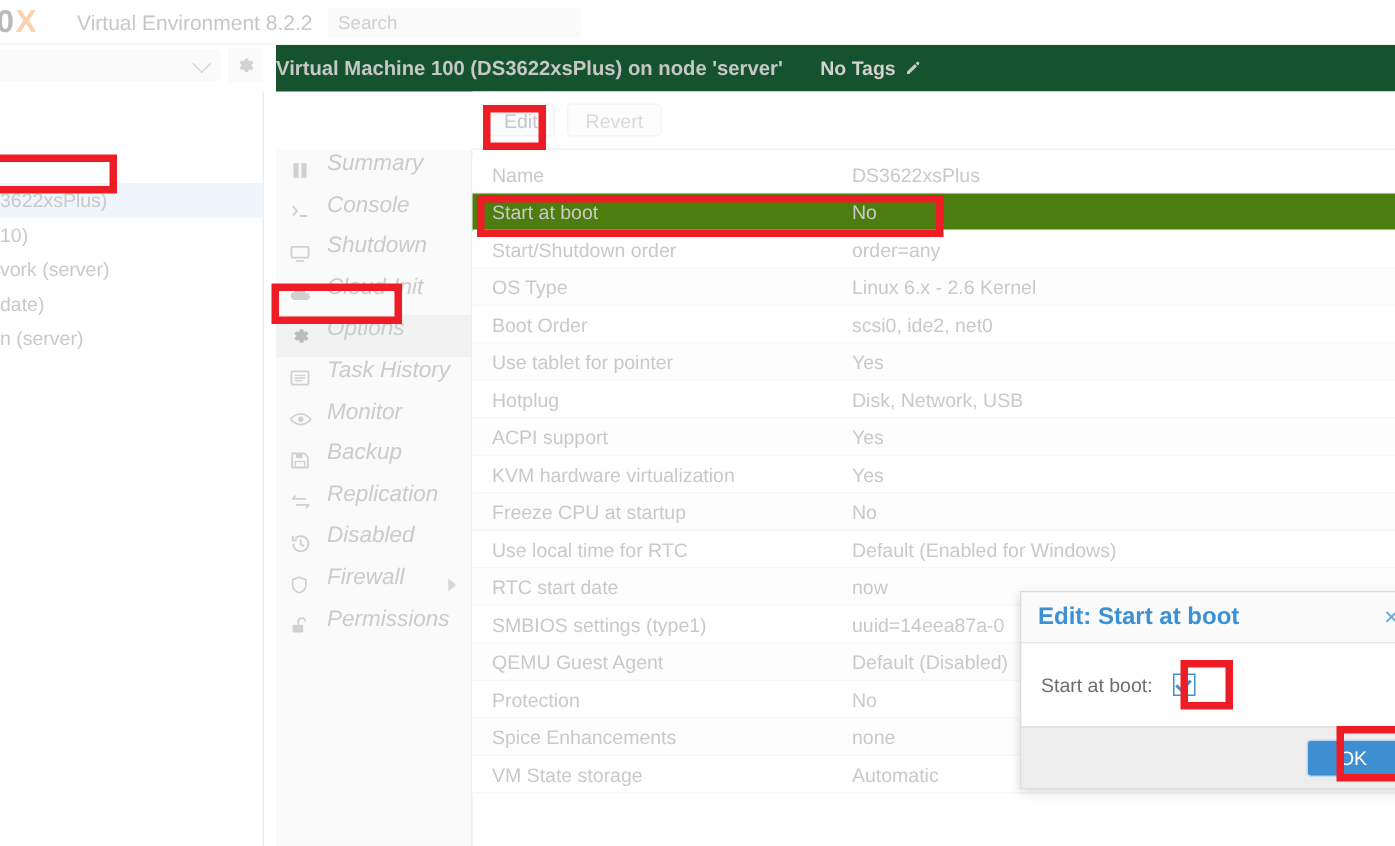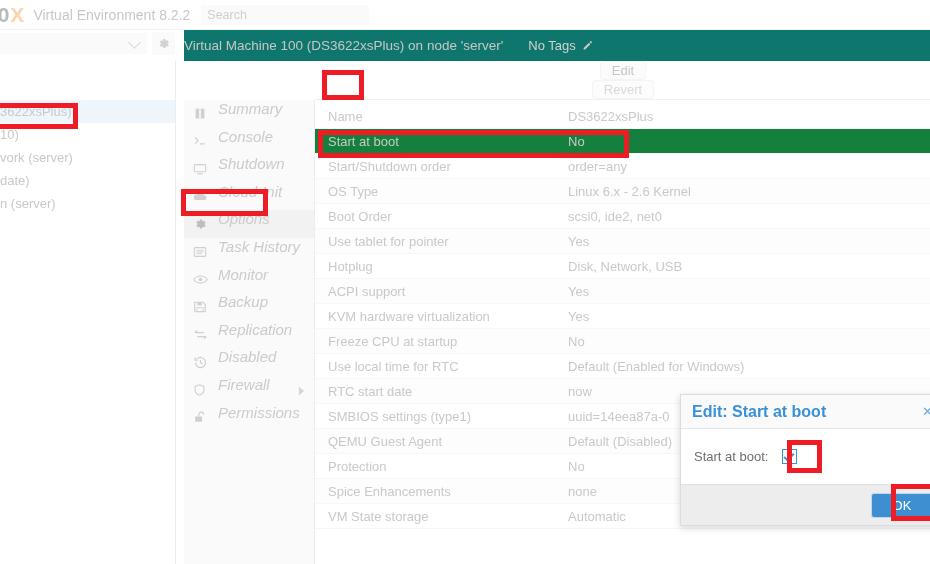--- a/index.html
+++ b/index.html
@@ -49,21 +49,21 @@
     font-size: 21px;
     font-weight: bold;
     color: #fbd3ae;
     line-height: 30px;
     margin-left: 1px;
     font-family: "Liberation Sans", sans-serif;
   }
   .product-title {
     font-size: 14px;
     color: #c7c7c7;
-    margin-left: 9px;
+    margin-left: 27px;
     white-space: nowrap;
   }
   .search-box {
     margin-left: 11px;
     width: 168px;
     height: 20px;
     background: #fafafa;
     border: none;
     outline: none;
     font-size: 12.5px;
@@ -102,21 +102,22 @@
     display: flex; align-items: center; justify-content: center;
   }
   .gear-btn svg { display: block; }
 
   .vm-header {
     position: absolute;
     left: 184px; top: 0;
     width: 746px; height: 31px;
     display: flex;
     align-items: center;
-    background: #0f766e;
+    background: #14532d;
+    font-weight: bold;
   }
   .vm-title {
     font-size: 13.5px;
     color: #c7c7c7;
     white-space: nowrap;
   }
   .tags-area {
     display: flex;
     align-items: center;
     margin-left: 25px;
@@ -140,20 +141,21 @@
     height: 23px;
     line-height: 23px;
     font-size: 13px;
     color: #c9c9c9;
     padding-left: 0px;
     white-space: nowrap;
     overflow: hidden;
   }
   .tree-item.selected {
     background: #eef5fb;
+    margin-top: 22px;
   }
 
   
   .nav-sidebar {
     position: absolute;
     left: 184px; top: 100px;
     width: 131px; height: 464px;
     background: #fafafa;
     border-right: 1px solid #ededed;
   }
@@ -186,21 +188,20 @@
   
   .content-toolbar {
     position: absolute;
     left: 315px; top: 61px;
     width: 615px; height: 39px;
     background: #ffffff;
     display: flex;
     align-items: center;
     padding-left: 9px;
     border-bottom: 1px solid #f0f0f0;
-    flex-direction: column;
   }
   .tb-btn {
     height: 22px;
     min-width: 44px;
     padding: 0 11px;
     background: #fbfbfb;
     border: 1px solid #f4f4f4;
     border-radius: 3px;
     font-size: 13px;
     color: #c6c6c6;
@@ -221,21 +222,21 @@
   }
   .opt-row {
     position: relative;
     height: 25px;
     display: flex;
     align-items: center;
     border-bottom: 1px solid #f7f7f7;
     background: #ffffff;
   }
   .opt-row.alt { background: #fdfdfd; }
-  .opt-row.selected { background: #15803d; }
+  .opt-row.selected { background: #4d7c0f; }
   .opt-key {
     width: 253px;
     padding-left: 13px;
     font-size: 13px;
     color: #c9c9c9;
     white-space: nowrap;
     overflow: hidden;
     flex: 0 0 253px;
   }
   .opt-val {

